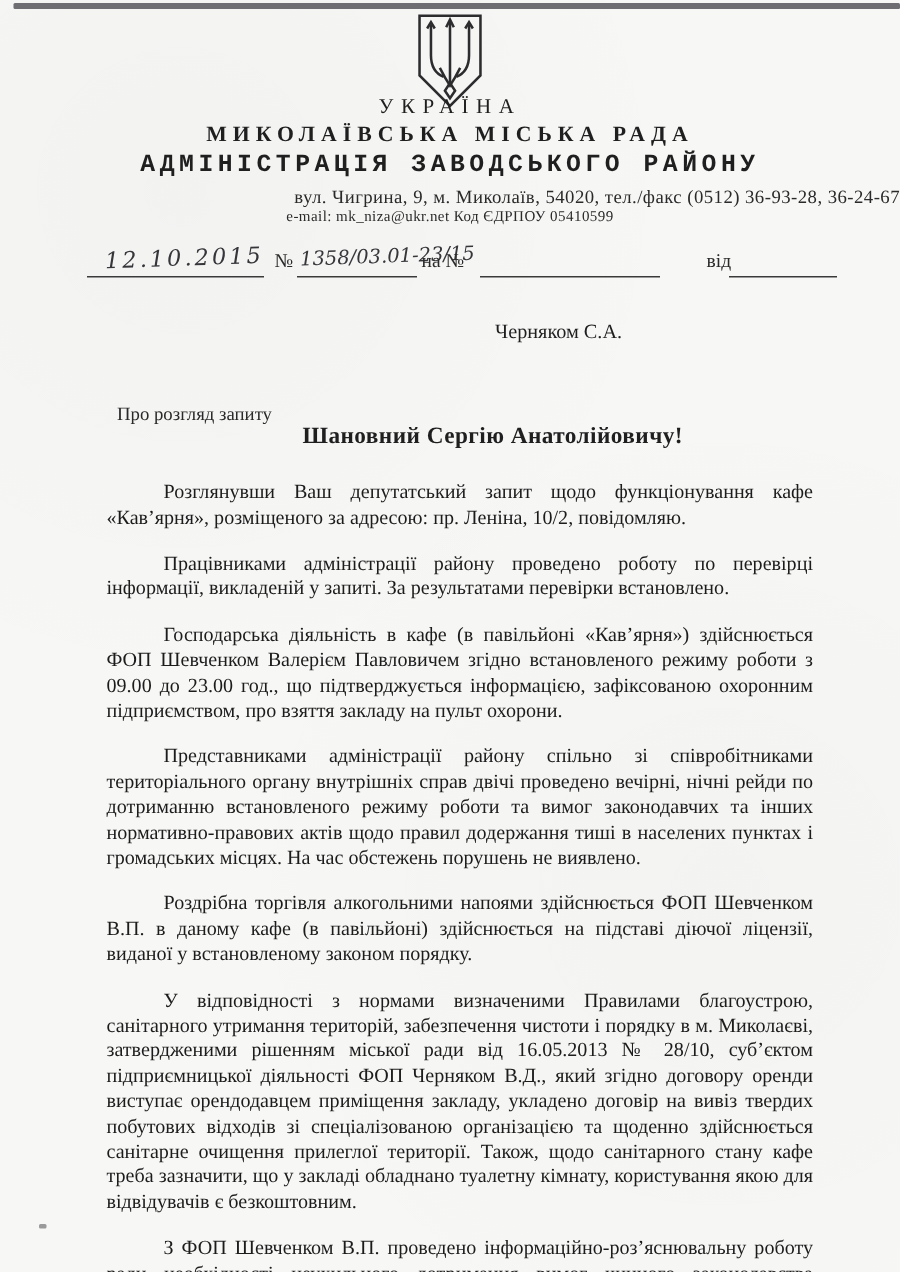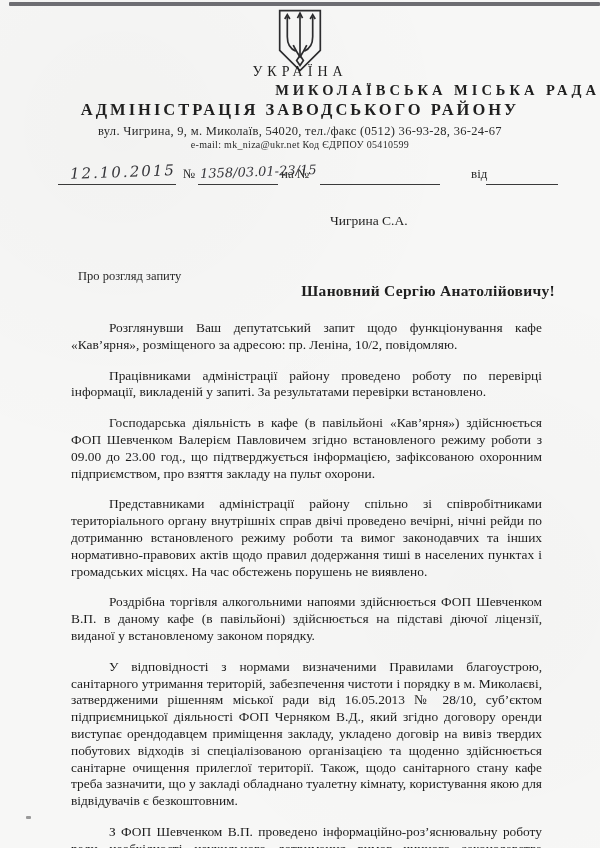--- a/index.html
+++ b/index.html
@@ -21,23 +21,23 @@
   }
   .speck{position:absolute;background:#9a9a9a;border-radius:1px;}
   .emblem{
     position:absolute;top:8px;left:50%;transform:translateX(-50%);
   }
   .hdr{
     position:absolute;left:0;right:0;text-align:center;
     white-space:nowrap;
   }
   .hdr-country{top:64px;font-size:14px;letter-spacing:5px;}
-  .hdr-council{top:82px;font-size:14.5px;letter-spacing:4px;font-weight:600;text-align:right;}
-  .hdr-dept{top:100px;font-size:16.5px;letter-spacing:3px;font-weight:700;}
-  .hdr-address{top:124px;font-size:12.5px;letter-spacing:.3px;color:#2a2a2a;}
+  .hdr-council{top:82px;font-size:14.5px;letter-spacing:4px;font-weight:600;}
+  .hdr-dept{top:100px;font-size:16.5px;letter-spacing:3px;font-weight:700;font-family:Liberation Mono, monospace;}
+  .hdr-address{top:124px;font-size:12.5px;letter-spacing:.3px;color:#2a2a2a;text-align:right;}
   .hdr-contacts{top:139px;font-size:10px;letter-spacing:.3px;color:#2a2a2a;}
 
   .refline{position:absolute;top:160px;left:0;right:0;height:30px;font-size:13px;}
   .u{
     position:absolute;border-bottom:1.3px solid #3a3a3a;height:22px;
   }
   .hand{
     position:absolute;
     font-family:"DejaVu Serif", serif;
     font-style:italic;
@@ -57,21 +57,21 @@
 
   .recipient{
     position:absolute;left:330px;top:211px;
     font-size:13.5px;line-height:19px;
   }
   .subject{
     position:absolute;left:78px;top:253px;font-size:12.5px;color:#2a2a2a;margin-top:16px;
   }
   .salutation{
     position:absolute;left:57px;top:282px;width:498px;
-    text-align:right;padding-left:45px;box-sizing:border-box;
+    text-align:center;padding-left:45px;box-sizing:border-box;
     font-size:15.5px;font-weight:700;letter-spacing:.3px;
   }
   .body-text{
     position:absolute;left:57px;top:306px;width:499px;
     font-size:13.4px;line-height:16.8px;
     text-align:justify;
     color:#1c1c1c;
   }
   .body-text p{margin:14px;text-indent:38px;}
   svg .ink{stroke:#2c2c2e;fill:none;stroke-width:2;}
@@ -110,21 +110,21 @@
     <span class="ref-label lbl-no">№</span>
     <span class="u u2"></span>
     <span class="hand hand-number">1358/03.01-23/15</span>
     <span class="ref-label lbl-na">на №</span>
     <span class="u u3"></span>
     <span class="ref-label lbl-vid">від</span>
     <span class="u u4"></span>
   </div>
 
   <div class="recipient">
-    <div>Чигрина С.А.</div>
+    <div>Черняком С.А.</div>
   </div>
 
   <div class="subject">Про розгляд запиту</div>
 
   <div class="salutation">Шановний Сергію Анатолійовичу!</div>
 
   <div class="body-text">
     <p>Розглянувши Ваш депутатський запит щодо функціонування кафе «Кав’ярня», розміщеного за адресою: пр. Леніна, 10/2, повідомляю.</p>
     <p>Працівниками адміністрації району проведено роботу по перевірці інформації, викладеній у запиті. За результатами перевірки встановлено.</p>
     <p>Господарська діяльність в кафе (в павільйоні «Кав’ярня») здійснюється ФОП Шевченком Валерієм Павловичем згідно встановленого режиму роботи з 09.00 до 23.00 год., що підтверджується інформацією, зафіксованою охоронним підприємством, про взяття закладу на пульт охорони.</p>

